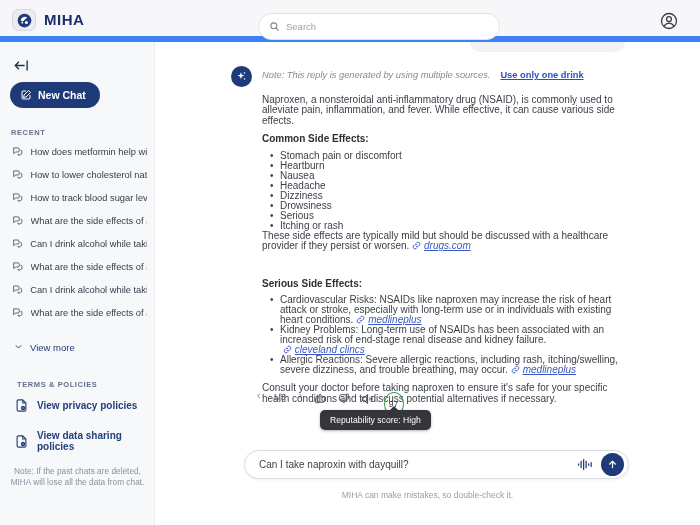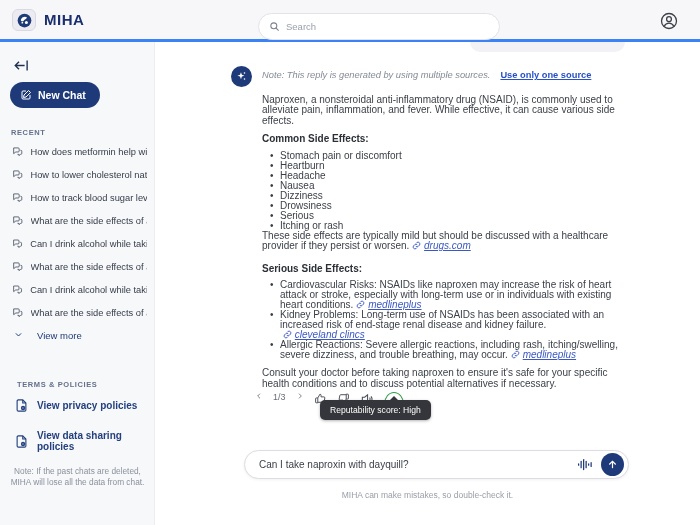--- a/index.html
+++ b/index.html
@@ -1,21 +1,21 @@
 <!DOCTYPE html>
 <html><head>
 <meta charset="utf-8">
 <style>
   * { margin:0; padding:0; box-sizing:border-box; }
   html,body { width:700px; height:525px; overflow:hidden; background:#fff;
     font-family:"Liberation Sans", sans-serif; color:#3a3f47; }
 
   
   .header { position:absolute; left:0; top:0; width:700px; height:42px;
-    background:#f7f7fa; border-bottom:3px solid #3b82f6; z-index:5; }
+    background:#f7f7fa; border-bottom:6px solid #3b82f6; z-index:5; }
   .logo-chip { position:absolute; left:12px; top:9px; width:24px; height:22px;
     background:#ebebf1; border:1px solid #d9d9e2; border-radius:6px;
     display:flex; align-items:center; justify-content:center; }
   .brand { position:absolute; left:44px; top:11px; font-size:15px; font-weight:bold;
     color:#1b2f6e; letter-spacing:.5px; }
   .search { position:absolute; left:258px; top:13px; width:242px; height:27px;
     background:#fff; border:1px solid #e2e2e8; border-radius:14px;
     display:flex; align-items:flex-end; padding:7px 10px; gap:6px; }
   .search input { border:0; outline:0; background:transparent; font-size:9.5px;
     color:#5a5f68; width:100%; font-family:"Liberation Sans",sans-serif; }
@@ -30,22 +30,22 @@
     background:#1e3a78; color:#fff; border:0; border-radius:14px; font-size:10.5px;
     font-weight:bold; display:flex; align-items:center; gap:6px; cursor:pointer;
     font-family:"Liberation Sans",sans-serif;text-align:center; }
   .sec-label { position:absolute; left:11px; font-size:7.5px; font-weight:bold;
     color:#64708c; letter-spacing:.6px; }
   .recent-label { top:86px; }
   .recent-list { position:absolute; left:0; top:98px; width:155px; }
   .ritem { height:23px; display:flex; align-items:center; gap:7px; padding:0 8px 0 12px;
     cursor:pointer; }
   .ritem span { font-size:9.3px; color:#353c48; white-space:nowrap; overflow:hidden; }
-  .view-more { position:absolute; left:14px; top:288px; display:flex; 
-    gap:14px; color:#1e3a78; font-size:9.5px; cursor:pointer; }
+  .view-more { position:absolute; left:14px; top:300px; display:flex; 
+    gap:7px; color:#1e3a78; font-size:9.5px; cursor:pointer; }
   .terms-label { top:338px;margin-left:6px; }
   .policy-link { position:absolute; left:14px; display:flex; align-items:center; gap:8px;
     color:#24407e; font-size:10px; font-weight:bold; cursor:pointer; }
   .pol1 { top:356px; } .pol2 { top:388px; }
   .side-note { position:absolute; left:6px; top:424px; width:143px; text-align:center;
     font-size:8.3px; line-height:10.5px; color:#8b919c; }
 
   
   .main { position:absolute; left:155px; top:42px; width:545px; height:483px; background:#fff; }
   .user-bubble-clip { position:absolute; left:315px; top:0; width:155px; height:10px;
@@ -55,33 +55,33 @@
   .content { position:absolute; left:107px; top:28px; width:368px; font-size:10px;
     line-height:10.5px; color:#3a3f47; }
   .note-line { font-size:9.3px; color:#858b96; font-style:italic; margin-bottom:14px; }
   .note-line .one-src { font-style:normal; font-weight:bold; color:#2750c8;
     text-decoration:underline; margin-left:10px; cursor:pointer; }
   .content p { margin-bottom:8px; }
   .content h4 { font-size:10px; color:#2b2f36; margin-bottom:6px; }
   .content ul { list-style:none; margin:0 0 0 8px; }
   .content li { position:relative; padding-left:10px; line-height:10px; }
   .content li::before { content:"•"; position:absolute; left:0; top:0; color:#3a3f47; }
-  .sh { margin-top:12px; }
+  .sh { margin-top:27px; }
   .cite { white-space:nowrap; margin-left:3px; }
   .cite a, .inline-link { color:#3a57c4; font-style:italic; text-decoration:underline; cursor:pointer; }
   .outro { margin-top:8px; }
 
   .controls { position:absolute; left:100px; top:350px; height:20px; display:flex;
     align-items:flex-start; gap:10px; color:#5c626b; }
   .pg-btn { cursor:pointer; display:flex; align-items:center; }
   .pg-num { font-size:9px; color:#6a707a; }
   .score-badge { width:20px; height:24px; border-radius:50%; border:1.6px solid #2f9e44;
     display:flex; align-items:center; justify-content:center; font-size:8.5px;
     color:#2b2f36; cursor:pointer; }
-  .tooltip { position:absolute; left:165px; top:358px; height:20px; background:#35363b;
+  .tooltip { position:absolute; left:165px; top:368px; height:20px; background:#35363b;
     color:#fff; font-size:8.6px; border-radius:5px; padding:0 10px; display:flex;
     align-items:center; box-shadow:0 1px 3px rgba(0,0,0,.3); }
   .tooltip::before { content:""; position:absolute; left:70px; top:-4px; width:0; height:0;
     border-left:4px solid transparent; border-right:4px solid transparent;
     border-bottom:4px solid #35363b; }
 
   
   .composer { position:absolute; left:89px; top:408px; width:385px; height:29px;
     background:#fff; border:1px solid #dcdce2; border-radius:15px;
     box-shadow:0 1px 3px rgba(0,0,0,.06); display:flex; align-items:center; padding:0 4px 0 14px; }
@@ -254,34 +254,34 @@
       <svg width="13" height="13" viewBox="0 0 24 24">
           <path d="M11 4l1.7 4.8L17.5 10.5l-4.8 1.7L11 17l-1.7-4.8L4.5 10.5l4.8-1.7z" fill="#fff"></path>
           <circle cx="17.5" cy="5.5" r="1.5" fill="#fff"></circle>
           <circle cx="17.5" cy="16.5" r="1.5" fill="#fff"></circle>
         </svg>
     </span>
   </div>
 
   <div class="content">
     <div class="note-line">
-      <span>Note: This reply is generated by using multiple sources.</span><a class="one-src">Use only one source</a>
+      <span>Note: This reply is generated by using multiple sources.</span><a class="one-src">Use only one drink</a>
     </div>
 
     <p>Naproxen, a nonsteroidal anti-inflammatory drug (NSAID), is commonly used to alleviate pain, inflammation, and fever. While effective, it can cause various side effects.</p>
 
     <h4>Common Side Effects:</h4>
     <ul>
   <li><span>Stomach pain or discomfort</span></li>
 
   <li><span>Heartburn</span></li>
 
+  <li><span>Nausea</span></li>
+
   <li><span>Headache</span></li>
-
-  <li><span>Nausea</span></li>
 
   <li><span>Dizziness</span></li>
 
   <li><span>Drowsiness</span></li>
 
   <li><span>Serious</span></li>
 
   <li><span>Itching or rash</span></li>
 </ul>
 

